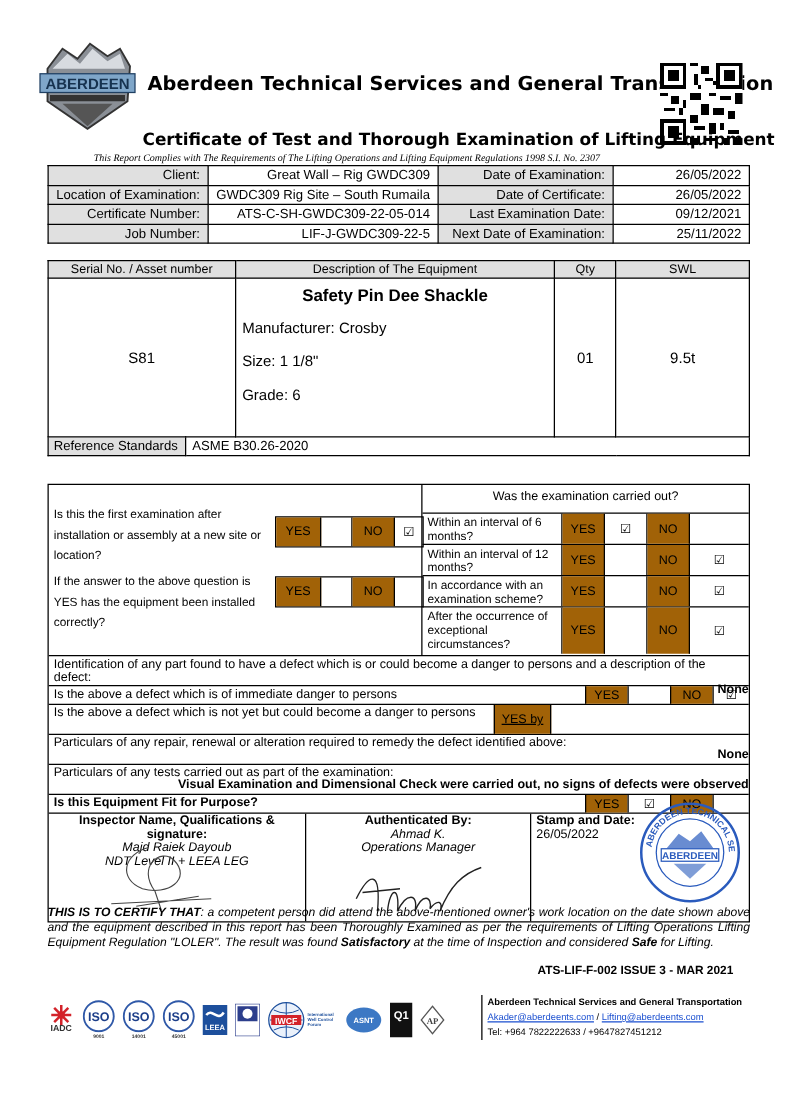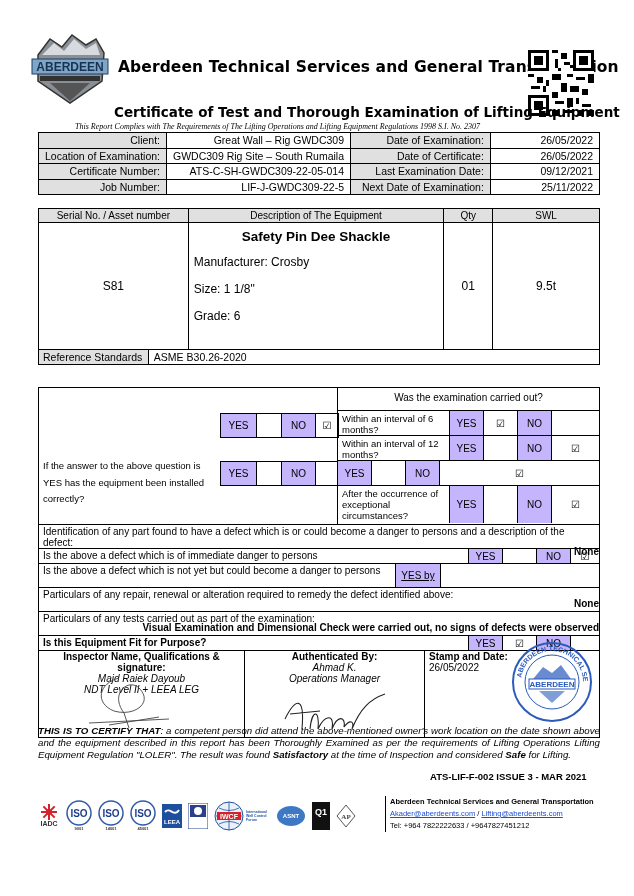--- a/index.html
+++ b/index.html
@@ -35,21 +35,21 @@
 
   
   .exam { left: 38px; top: 387px; width: 562px; border: 1px solid #000; }
   .exam-top { display: flex; height: 137px; border-bottom: 1px solid #000; }
   .exam-left { width: 299px; border-right: 1px solid #000; position: relative; }
   .exam-right { flex: 1; position: relative; }
   .q { position: absolute; font-size: 9.5px; line-height: 16.5px; }
   .yn { position: absolute; display: flex; border: 1px solid #000; }
   .yn div { height: 100%; display: flex; align-items: center; justify-content: center; font-size: 10px; border-right: 1px solid #000; }
   .yn div:last-child { border-right: none; }
-  .gray { background: #c4b5fd; }
+  .gray { background: #a16207; }
   .chk { font-size: 10px; }
 
   .right-head { text-align: center; font-size: 10px; height: 22px; line-height: 20px; }
   .rrow { display: flex; border-top: 1px solid #000; }
   .rq { width: 112px; font-size: 9.5px; line-height: 11px; padding: 2px 2px 0 4px; border-right: 1px solid #000; }
   .rc { display: flex; align-items: center; justify-content: center; font-size: 10px; border-right: 1px solid #000; }
   .rc:last-child { border-right: none; }
 
   .row { border-bottom: 1px solid #000; font-size: 10px; }
   .row:last-child { border-bottom: none; }
@@ -198,20 +198,21 @@
   <tr>
     <td class="ref-label">Reference Standards</td>
     <td class="ref-val" colspan="4">ASME B30.26-2020</td>
   </tr>
 </tbody>
   </table>
 
 <div class="abs exam">
   <div class="exam-top">
     <div class="exam-left">
+      <div class="q" style="left:4px; top:16px; width:178px;">Is this the first examination after installation or assembly at a new site or location?</div>
       <div class="yn" style="left:181px; top:25px; height:25px;">
         <div class="gray" style="width:36px">YES</div>
         <div class="chk" style="width:25px"></div>
         <div class="gray" style="width:34px">NO</div>
         <div class="chk" style="width:22px">☑</div>
       </div>
       <div class="q" style="left:4px; top:70px; width:178px;">If the answer to the above question is YES has the equipment been installed correctly?</div>
       <div class="yn" style="left:181px; top:73px; height:25px;">
         <div class="gray" style="width:36px">YES</div>
         <div class="chk" style="width:25px"></div>
@@ -229,20 +230,21 @@
         <div class="rc" style="flex:1"></div>
       </div>
       <div class="rrow" style="height:25px">
         <div class="rq">Within an interval of 12 months?</div>
         <div class="rc gray" style="width:34px">YES</div>
         <div class="rc" style="width:34px"></div>
         <div class="rc gray" style="width:34px">NO</div>
         <div class="rc" style="flex:1">☑</div>
       </div>
       <div class="rrow" style="height:25px">
+        <div class="rq">In accordance with an examination scheme?</div>
         <div class="rc gray" style="width:34px">YES</div>
         <div class="rc" style="width:34px"></div>
         <div class="rc gray" style="width:34px">NO</div>
         <div class="rc" style="flex:1">☑</div>
       </div>
       <div class="rrow" style="height:38px">
         <div class="rq">After the occurrence of exceptional circumstances?</div>
         <div class="rc gray" style="width:34px">YES</div>
         <div class="rc" style="width:34px"></div>
         <div class="rc gray" style="width:34px">NO</div>

